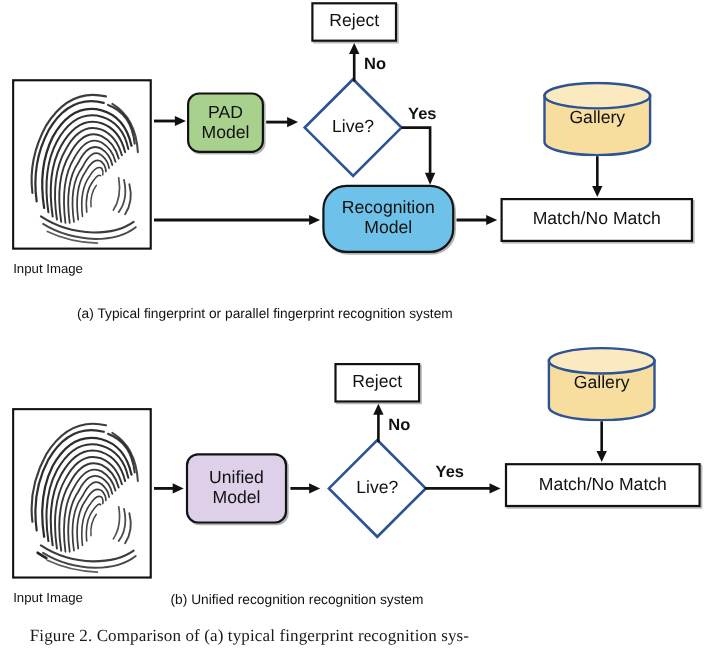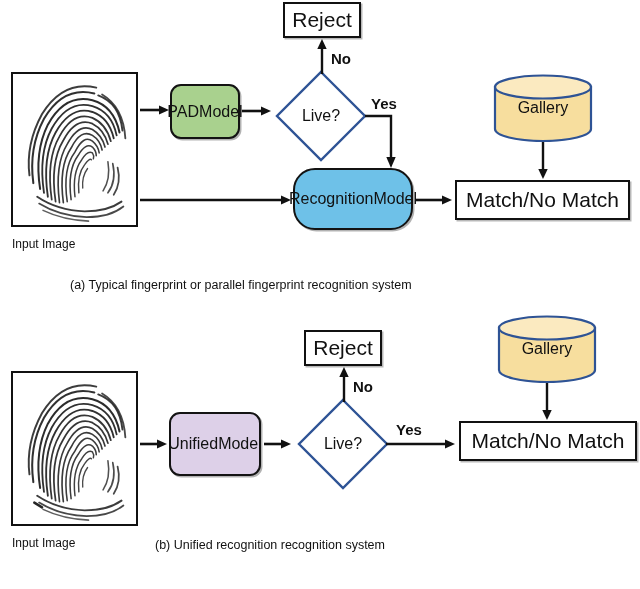--- a/index.html
+++ b/index.html
@@ -33,40 +33,40 @@
     overflow: hidden;
   }
   .fp-svg { display: block; width: 100%; height: 100%; }
 
   
   .proc-box {
     box-sizing: border-box;
     border: 2px solid #131313;
     border-radius: 11px;
     display: flex;
-    flex-direction: row;
+    flex-direction: column;
     align-items: center;
     justify-content: center;
     line-height: 1.12;
     text-align: center;
     font-size: 16px;
     color: #111;
     box-shadow: 1.5px 1.5px 0 rgba(0,0,0,0.30);
   }
   .proc-box span { display: block; white-space: nowrap; }
 
   
   .rect-box {
     box-sizing: border-box;
     border: 2px solid #111111;
     background: #ffffff;
     display: flex;
     align-items: center;
     justify-content: center;
-    font-size: 21px;
+    font-size: 16px;
     color: #111;
     box-shadow: 1.5px 1.5px 0 rgba(0,0,0,0.28);
     white-space: nowrap;
   }
 
   
   .diamond-wrap { }
   .diamond-wrap svg { display:block; width:100%; height:100%; }
   .diamond-label {
     position: absolute;
@@ -338,14 +338,15 @@
     <svg width="14" height="38" viewBox="0 0 14 38">
       <line x1="7" y1="0" x2="7" y2="29" stroke="#111" stroke-width="2.4"></line>
       <polygon points="7,37 2.3,27 11.7,27" fill="#111"></polygon>
     </svg>
   </div>
 
   <div class="abs rect-box" style="left:459px; top:421px; width:178px; height:40px;">Match/No Match</div>
 
   <div class="abs sub-caption" style="left:155px; top:538px;">(b) Unified recognition recognition system</div>
 
+  <div class="abs fig-caption" style="left:27px; top:570px;">Figure 2.  Comparison of (a) typical fingerprint recognition sys-</div>
 
 </div>
 
 </body></html>

